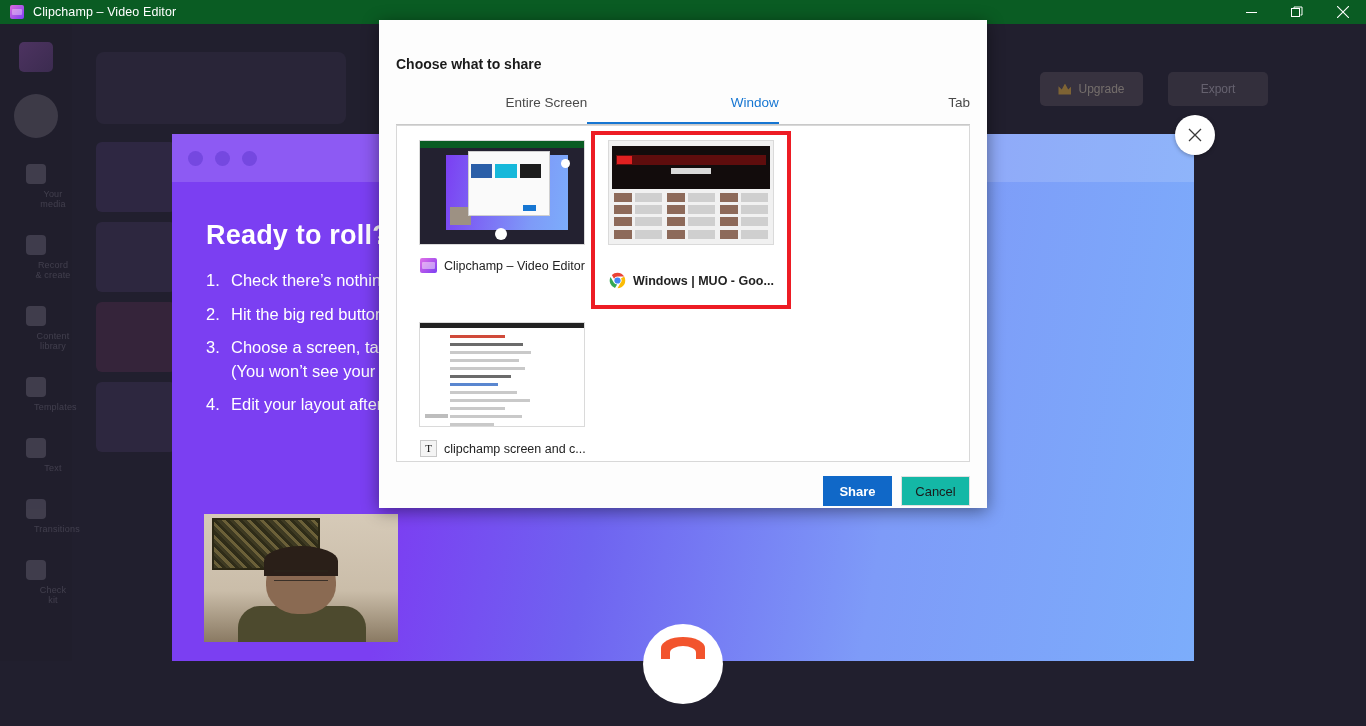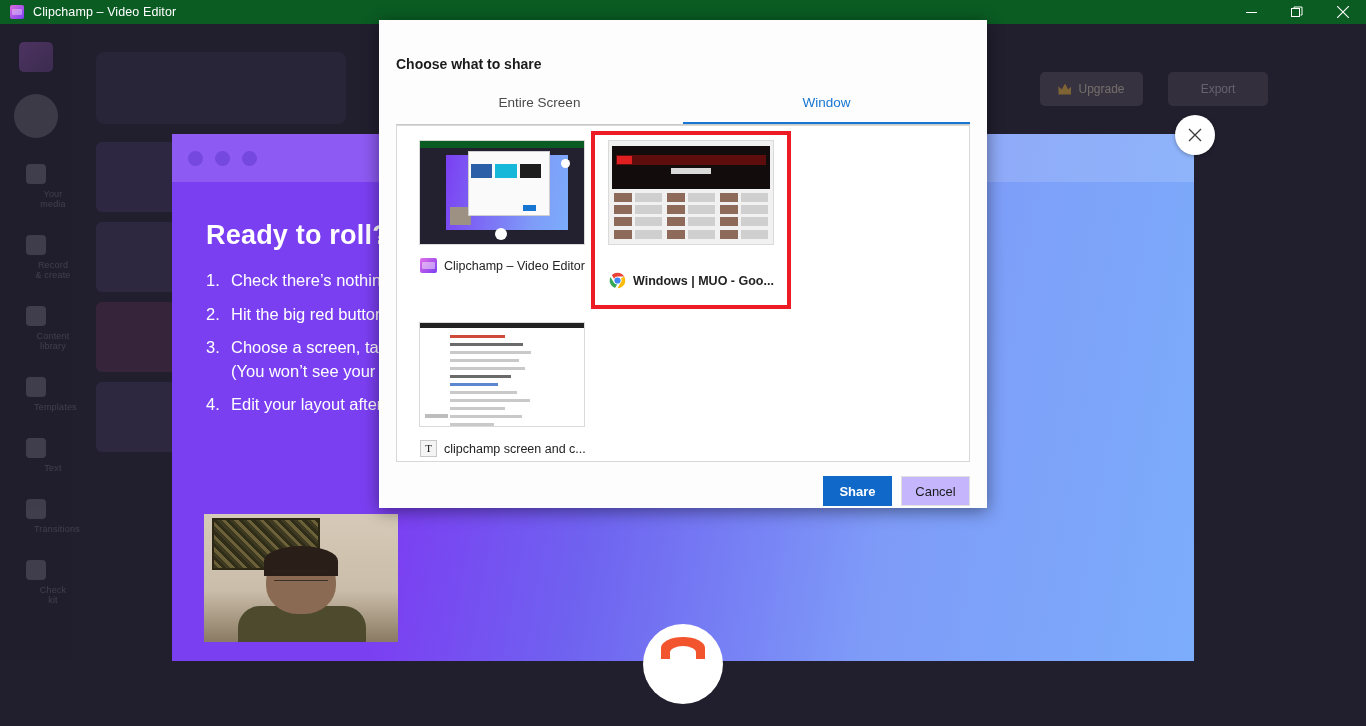--- a/index.html
+++ b/index.html
@@ -161,21 +161,21 @@
   }
   .modal-title {
     position: absolute; left: 17px; top: 36px;
     font-size: 14px; font-weight: bold; color: #1b1b1b;
   }
   .tabs {
     position: absolute; left: 17px; top: 75px; width: 574px; height: 30px;
     display: flex; border-bottom: 1px solid #c9c9c9;
   }
   .tab {
-    flex: 1; text-align: center; font-size: 13.5px; color: #4a4a4a;
+    flex: 1; text-align: right; font-size: 13.5px; color: #4a4a4a;
     border-bottom: 2px solid transparent;
   }
   .tab.sel { color: #1676d2; border-bottom-color: #1676d2; }
 
   .grid {
     position: absolute; left: 17px; top: 105px; width: 574px; height: 337px;
     border: 1px solid #d8d8d8; background: #fff;
     padding: 14px 10px 10px 7px;
     display: flex; flex-wrap: wrap; align-content: flex-start;
     overflow: hidden;
@@ -258,21 +258,21 @@
 
   .footer {
     position: absolute; left: 17px; top: 456px; width: 574px; height: 32px;
     display: flex; justify-content: flex-end; gap: 9px;
   }
   .btn {
     height: 30px; min-width: 69px; font-size: 13px; border: none; cursor: pointer;
     font-family: "Liberation Sans", sans-serif;
   }
   .btn-share { background: #1068c8; color: #fff; font-weight: bold; width: 69px; }
-  .btn-cancel{ background: #c4b5fd; color: #1b1b1b; width: 69px; border:1px solid #e0e0e0; }
+  .btn-cancel{ background: #14b8a6; color: #1b1b1b; width: 69px; border:1px solid #e0e0e0; }
 </style>
 </head>
 <body>
 
 <div id="root">
 
   <div class="titlebar">
     <div class="tb-icon"></div>
     <div class="tb-title">Clipchamp – Video Editor</div>
     <div class="tb-spacer"></div>
@@ -396,20 +396,21 @@
       </div>
     </div>
   </div>
 
   <div class="modal">
     <div class="modal-title">Choose what to share</div>
 
     <div class="tabs">
       <div class="tab">Entire Screen</div>
       <div class="tab sel">Window</div>
+      <div class="tab">Tab</div>
     </div>
 
     <div class="grid">
 
       <div class="cell">
         <div class="thumb">
           <div class="t1-bg"></div>
           <div class="t1-green"></div>
           <div class="t1-purple"></div>
           <div class="t1-cam"></div>

